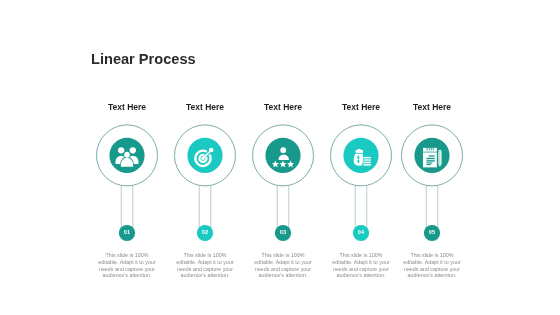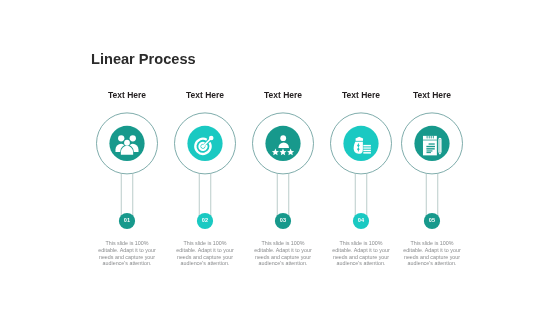--- a/index.html
+++ b/index.html
@@ -1,21 +1,21 @@
 <!DOCTYPE html>
 <html><head>
 <meta charset="utf-8">
 <style>
   html,body{margin:0;padding:0;}
   body{width:560px;height:315px;background:#ffffff;overflow:hidden;
        font-family:"Liberation Sans",sans-serif;}
   .slide{position:relative;width:560px;height:315px;background:#ffffff;overflow:hidden;}
   .title{position:absolute;left:91px;top:6.5px;font-size:14.6px;color:#2b2b2b;
          font-weight:700;white-space:nowrap;will-change:transform;margin-top:44px;}
-  .col{position:absolute;top:4px;width:160px;height:249px;}
+  .col{position:absolute;top:16px;width:160px;height:249px;}
   .head{position:absolute;top:86px;left:0;width:160px;text-align:center;
         font-size:8.5px;font-weight:bold;color:#231f20;white-space:nowrap;will-change:transform;}
   .marker{position:absolute;left:0;top:104px;}
   .num{position:absolute;left:0;top:213.4px;width:160px;text-align:center;
        font-size:5.6px;font-weight:bold;color:#ffffff;letter-spacing:0.2px;will-change:transform;}
   .bodytext{position:absolute;top:236.2px;left:0;width:160px;text-align:center;
         white-space:nowrap;font-size:5.35px;line-height:6.75px;color:#8a8c8e;will-change:transform;}
 </style>
 </head>
 <body>

